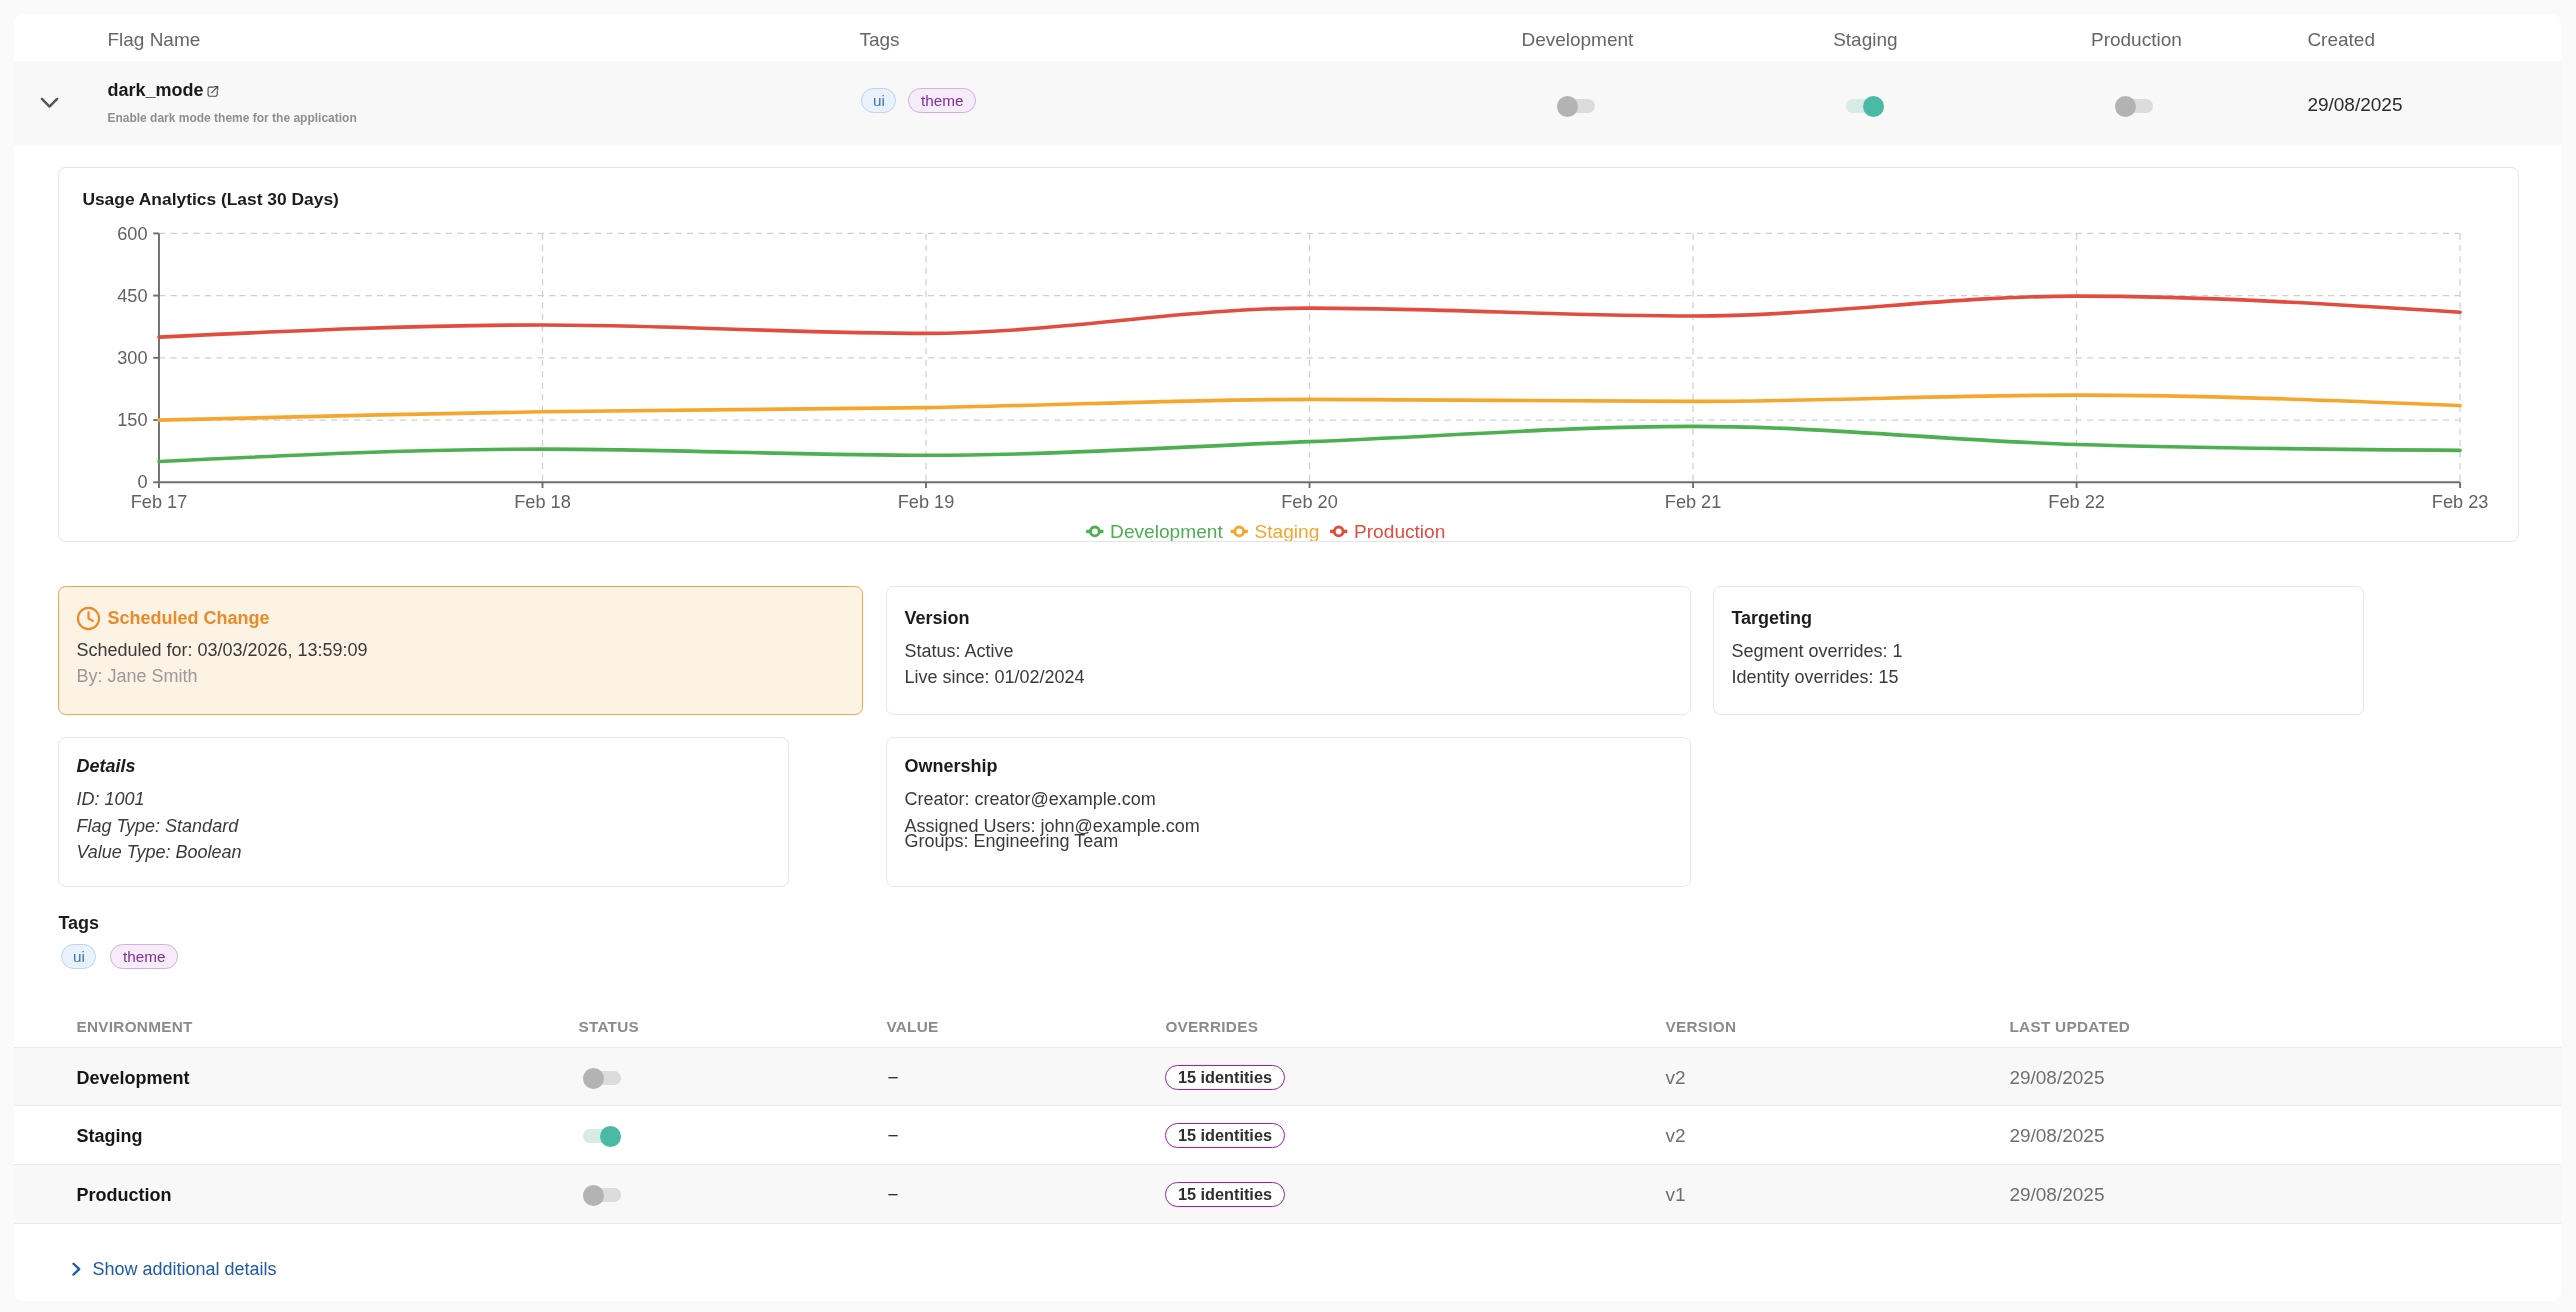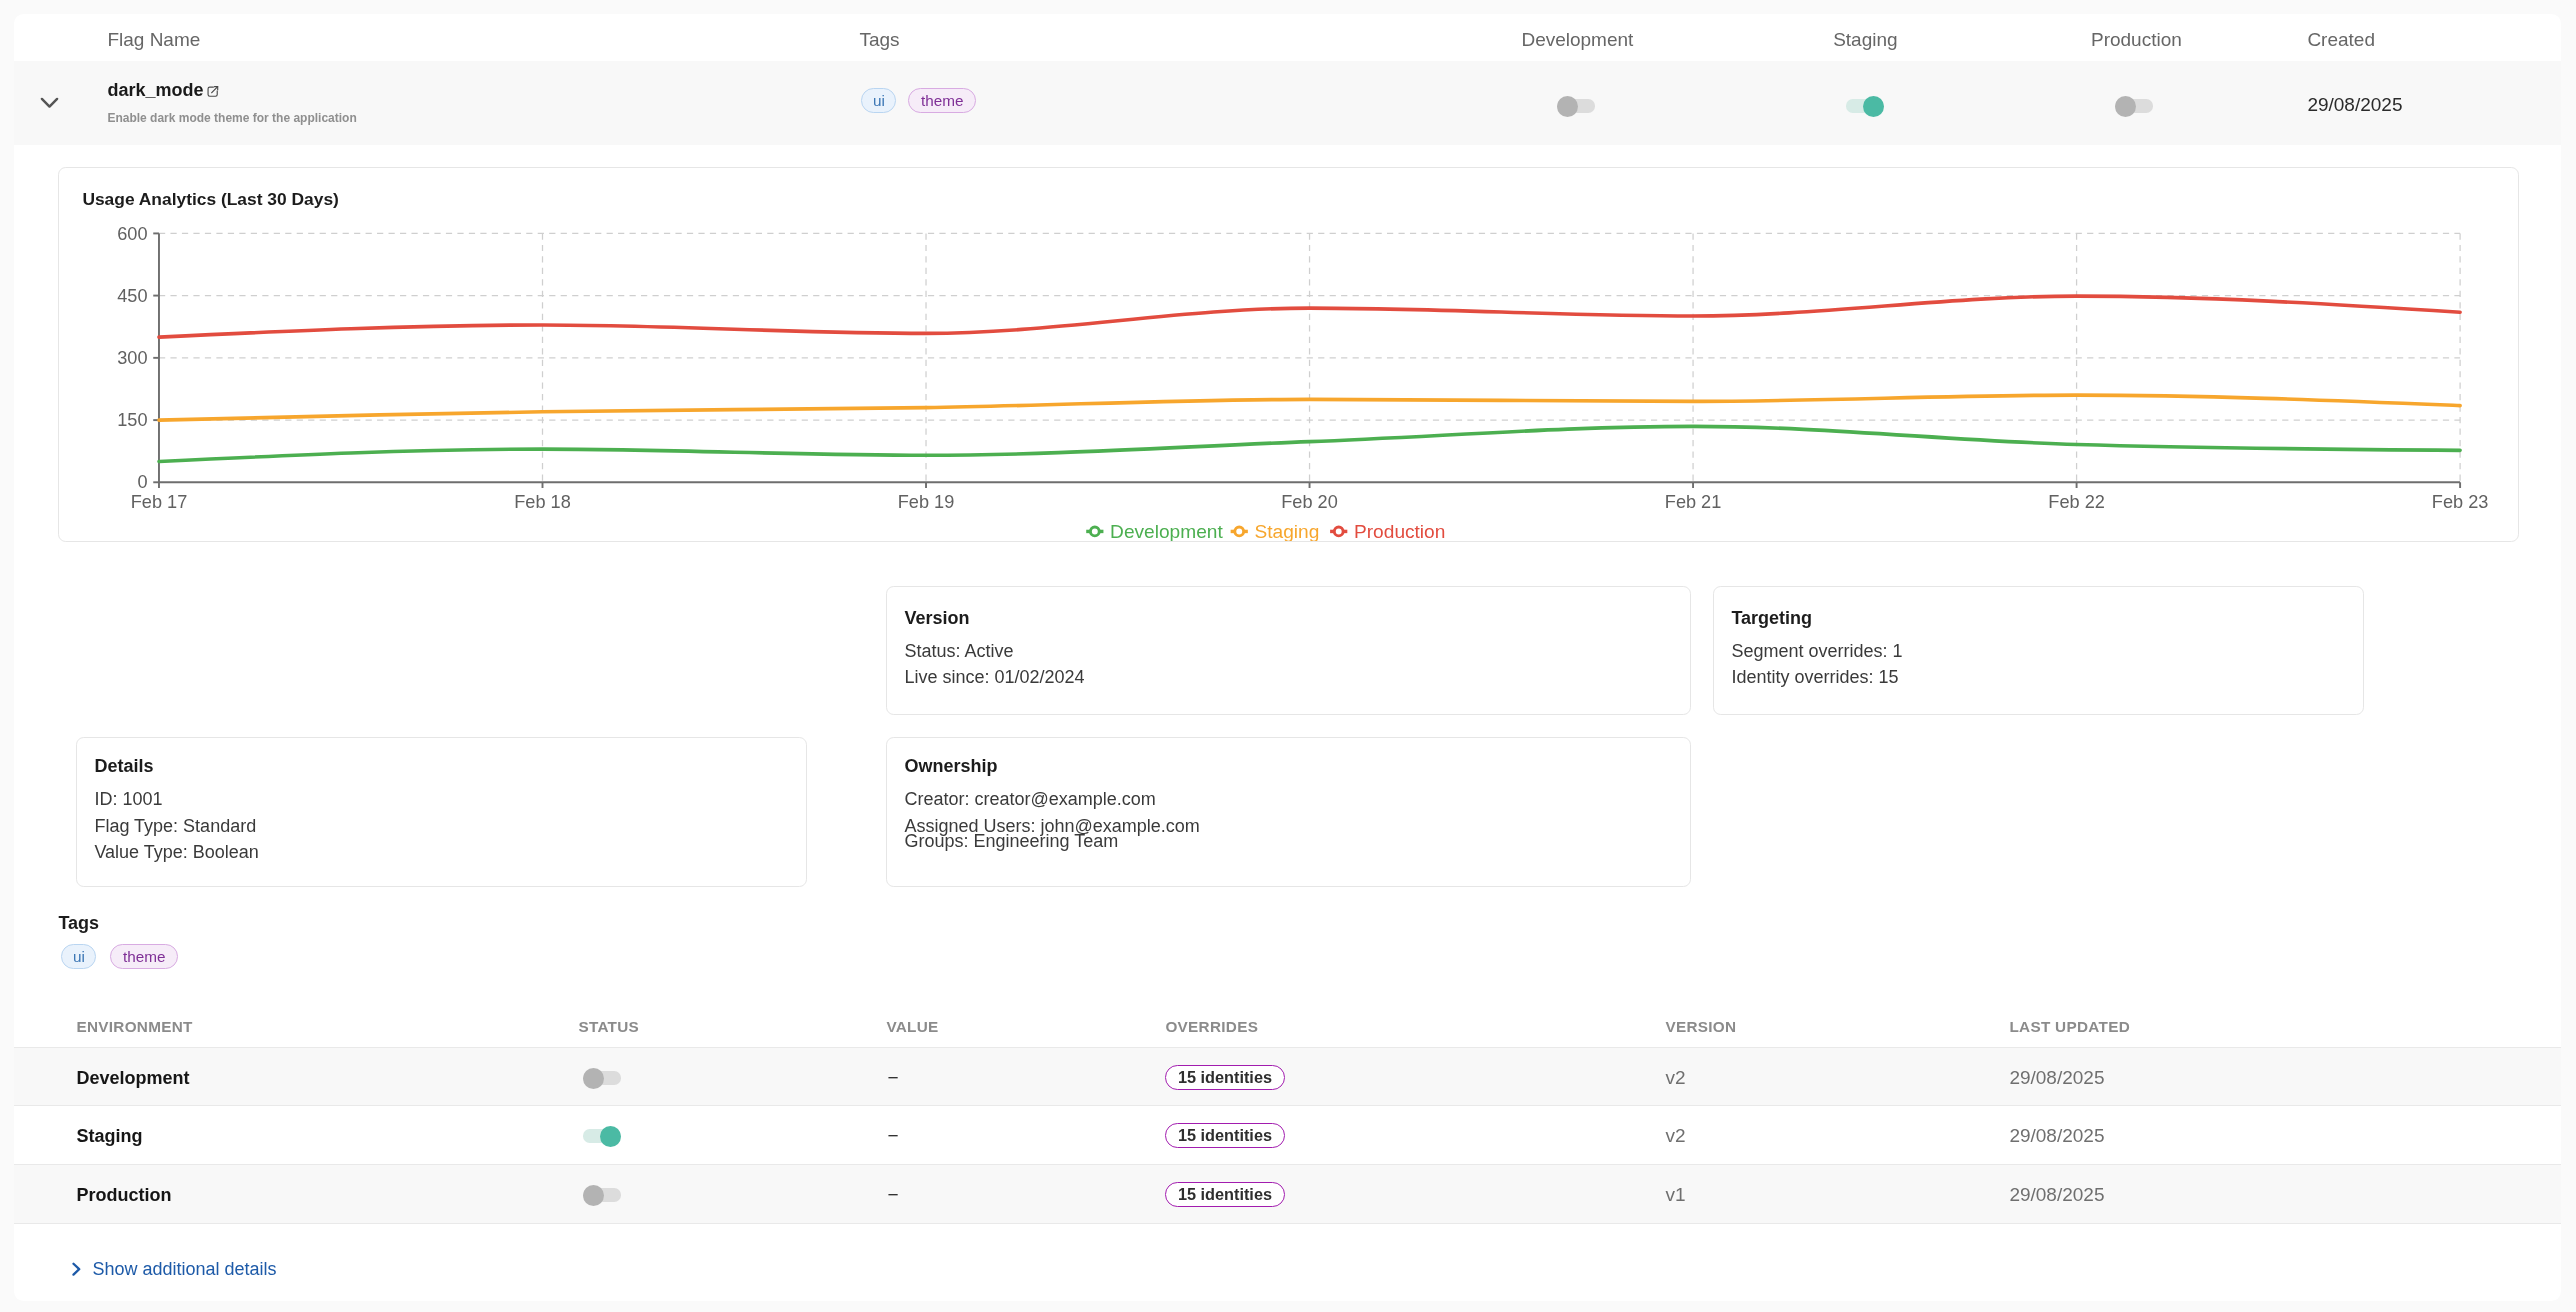--- a/index.html
+++ b/index.html
@@ -111,32 +111,41 @@
     <text x="1098.5" y="387" font-size="20" fill="#4caf50">Development</text>
     <line x1="1224.5" y1="380" x2="1242.5" y2="380" stroke="#f7a62d" stroke-width="3.6"></line>
     <circle cx="1233.5" cy="380" r="4.6" fill="#fff" stroke="#f7a62d" stroke-width="3"></circle>
     <text x="1249.5" y="387" font-size="20" fill="#f7a62d">Staging</text>
     <line x1="1328.5" y1="380" x2="1346.5" y2="380" stroke="#e24c3f" stroke-width="3.6"></line>
     <circle cx="1337.5" cy="380" r="4.6" fill="#fff" stroke="#e24c3f" stroke-width="3"></circle>
     <text x="1353.5" y="387" font-size="20" fill="#e24c3f">Production</text>
   </svg>
 </div>
 
+<div class="card" style="left:44px; top:572px; width:805px; height:129px; background:#fdf3e4; border:1.9px solid #f1a84c;">
+  <svg class="abs" style="left:16.3px; top:19px;" width="25" height="25" viewBox="0 0 26 26" fill="none" stroke="#e88b28" stroke-width="2.2" stroke-linecap="round" stroke-linejoin="round">
+        <circle cx="13" cy="13" r="11"></circle>
+        <polyline points="13,6.5 13,13 17.5,15.5"></polyline>
+      </svg>
+  <div class="abs ctitle cv" style="left:48px; top:31px; color:#e88b28;">Scheduled Change</div>
+  <div class="abs cline cv" style="left:17px; top:63px;">Scheduled for: 03/03/2026, 13:59:09</div>
+  <div class="abs cline cv" style="left:17px; top:89px; color:#9a9a9a;">By: Jane Smith</div>
+</div>
 <div class="card" style="left:872px; top:572px; width:805px; height:129px;">
   <div class="abs ctitle cv" style="left:17px; top:31px;">Version</div>
   <div class="abs cline cv" style="left:17px; top:64px;">Status: Active</div>
   <div class="abs cline cv" style="left:17px; top:90px;">Live since: 01/02/2024</div>
 </div>
 <div class="card" style="left:1699px; top:572px; width:651px; height:129px;">
   <div class="abs ctitle cv" style="left:17px; top:31px;">Targeting</div>
   <div class="abs cline cv" style="left:17px; top:64px;text-align:center;">Segment overrides: 1</div>
   <div class="abs cline cv" style="left:17px; top:90px;">Identity overrides: 15</div>
 </div>
 
-<div class="card" style="left:62px; top:723px; width:731px; height:150px;">
+<div class="card" style="left:44px; top:723px; width:731px; height:150px;font-style:italic;">
   <div class="abs ctitle cv" style="left:17px; top:28px;">Details</div>
   <div class="abs cline cv" style="left:17px; top:61px;">ID: 1001</div>
   <div class="abs cline cv" style="left:17px; top:88px;">Flag Type: Standard</div>
   <div class="abs cline cv" style="left:17px; top:114px;">Value Type: Boolean</div>
 </div>
 <div class="card" style="left:872px; top:723px; width:805px; height:150px;">
   <div class="abs ctitle cv" style="left:17px; top:28px;">Ownership</div>
   <div class="abs cline cv" style="left:17px; top:61px;">Creator: creator@example.com</div>
   <div class="abs cline cv" style="left:17px; top:88px;">Assigned Users: john@example.com</div>
   <div class="abs cline cv" style="left:17px; top:103px;">Groups: Engineering Team</div>

